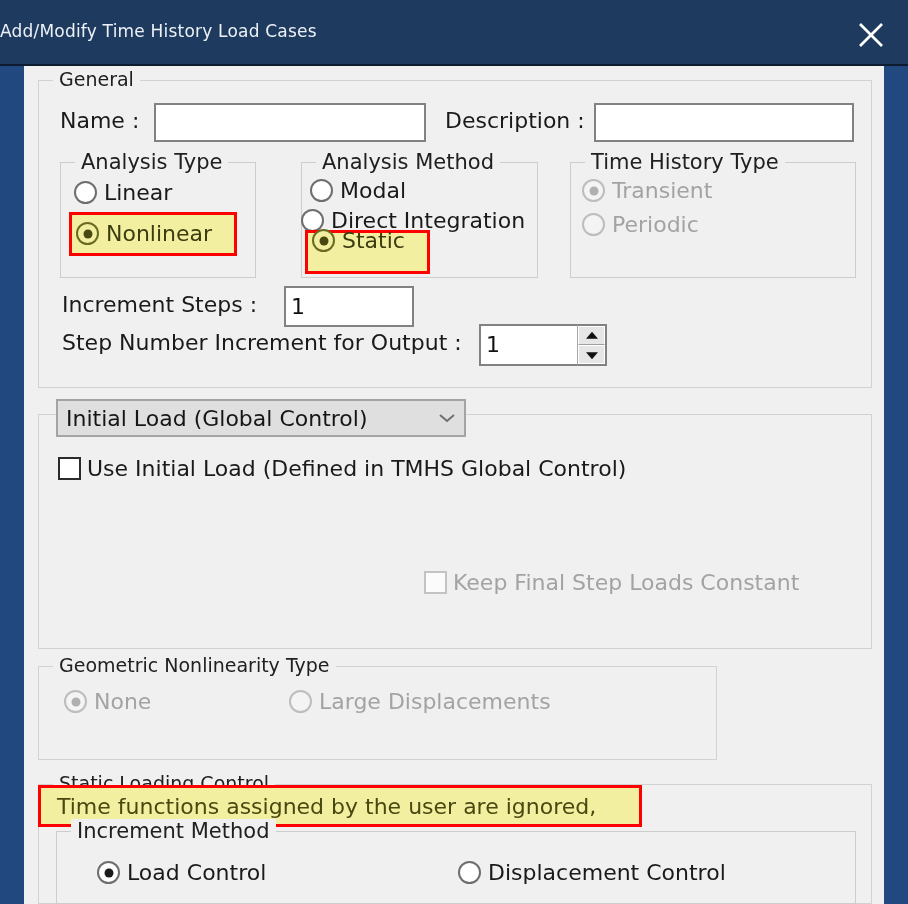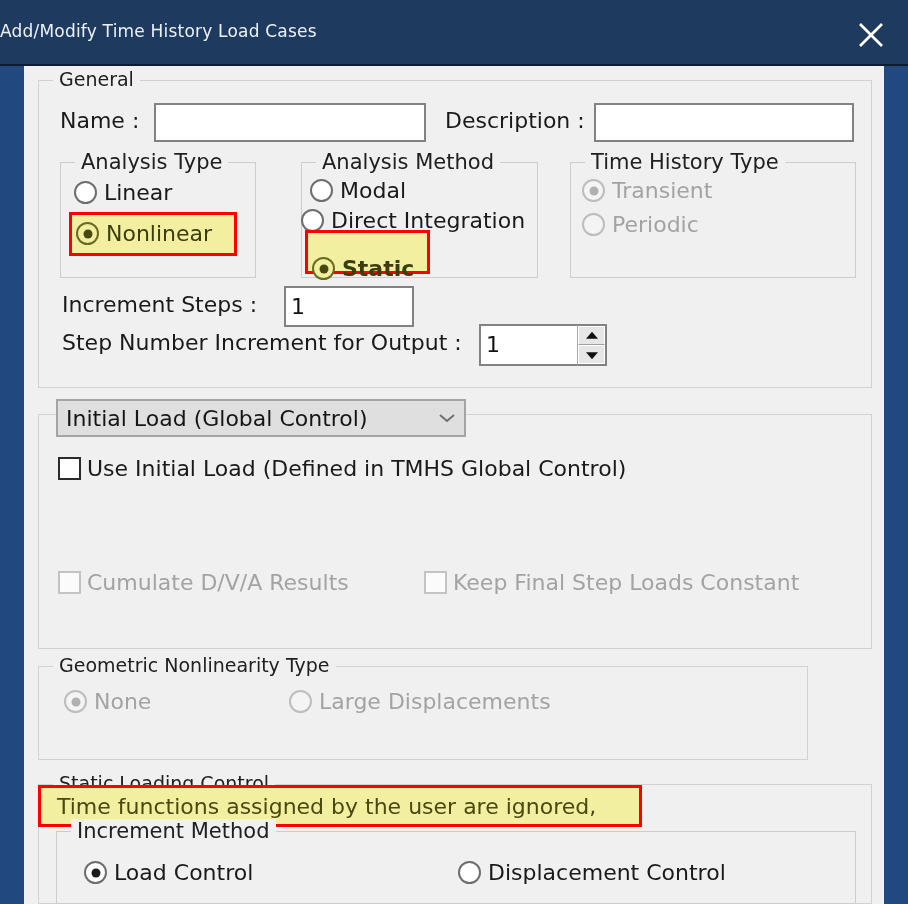--- a/index.html
+++ b/index.html
@@ -298,21 +298,21 @@
     </div>
     <div class="radio" style="left:286px; top:112px;">
       <span class="dot"></span>
       <span class="txt">Modal</span>
     </div>
     <div class="radio" style="left:277px; top:142px;">
       <span class="dot"></span>
       <span class="txt">Direct Integration</span>
     </div>
     <div class="hl" style="left:281px; top:164px; width:125px; height:44px;"></div>
-    <div class="radio checked on-hl" style="left:288px; top:190px;font-weight:bold;">
+    <div class="radio checked on-hl" style="left:288px; top:162px;">
       <span class="dot"></span>
       <span class="txt">Static</span>
     </div>
 
     <div class="group inner" style="left:546px; top:96px; width:286px; height:116px;">
       <div class="group-title small lbl" style="position:absolute; color:#202020;">Time History Type</div>
     </div>
     <div class="radio checked disabled" style="left:558px; top:112px;">
       <span class="dot"></span>
       <span class="txt">Transient</span>
@@ -344,30 +344,26 @@
           <polyline points="2,3 9,9 16,3" fill="none" stroke="#707070" stroke-width="2"></polyline>
         </svg>
       </span>
     </div>
 
     <div class="check" style="left:34px; top:390px;">
       <span class="box"></span>
       <span class="txt">Use Initial Load (Defined in TMHS Global Control)</span>
     </div>
 
-    <div class="check disabled" style="left:34px; top:504px;">
-      <span class="box"></span>
-      <span class="txt">Cumulate D/V/A Results</span>
-    </div>
     <div class="check disabled" style="left:400px; top:504px;">
       <span class="box"></span>
       <span class="txt">Keep Final Step Loads Constant</span>
     </div>
 
-    <div class="group" style="left:14px; top:600px; width:770px; height:94px;">
+    <div class="group" style="left:14px; top:600px; width:679px; height:94px;">
       <div class="group-title">Geometric Nonlinearity Type</div>
     </div>
     <div class="radio checked disabled" style="left:40px; top:623px;">
       <span class="dot"></span>
       <span class="txt">None</span>
     </div>
     <div class="radio disabled" style="left:265px; top:623px;">
       <span class="dot"></span>
       <span class="txt">Large Displacements</span>
     </div>
@@ -376,21 +372,21 @@
       <div class="group-title">Static Loading Control</div>
     </div>
 
     <div class="note" style="left:14px; top:719px; width:604px; height:42px;">
       <span class="ntxt">Time functions assigned by the user are ignored,</span>
     </div>
 
     <div class="group inner" style="left:32px; top:765px; width:800px; height:73px;">
       <div class="group-title small">Increment Method</div>
     </div>
-    <div class="radio checked" style="left:60px; top:794px;justify-content:flex-end;">
+    <div class="radio checked" style="left:73px; top:794px;justify-content:flex-end;">
       <span class="dot"></span>
       <span class="txt">Load Control</span>
     </div>
     <div class="radio" style="left:434px; top:794px;">
       <span class="dot"></span>
       <span class="txt">Displacement Control</span>
     </div>
 
   </div>
 </div>

